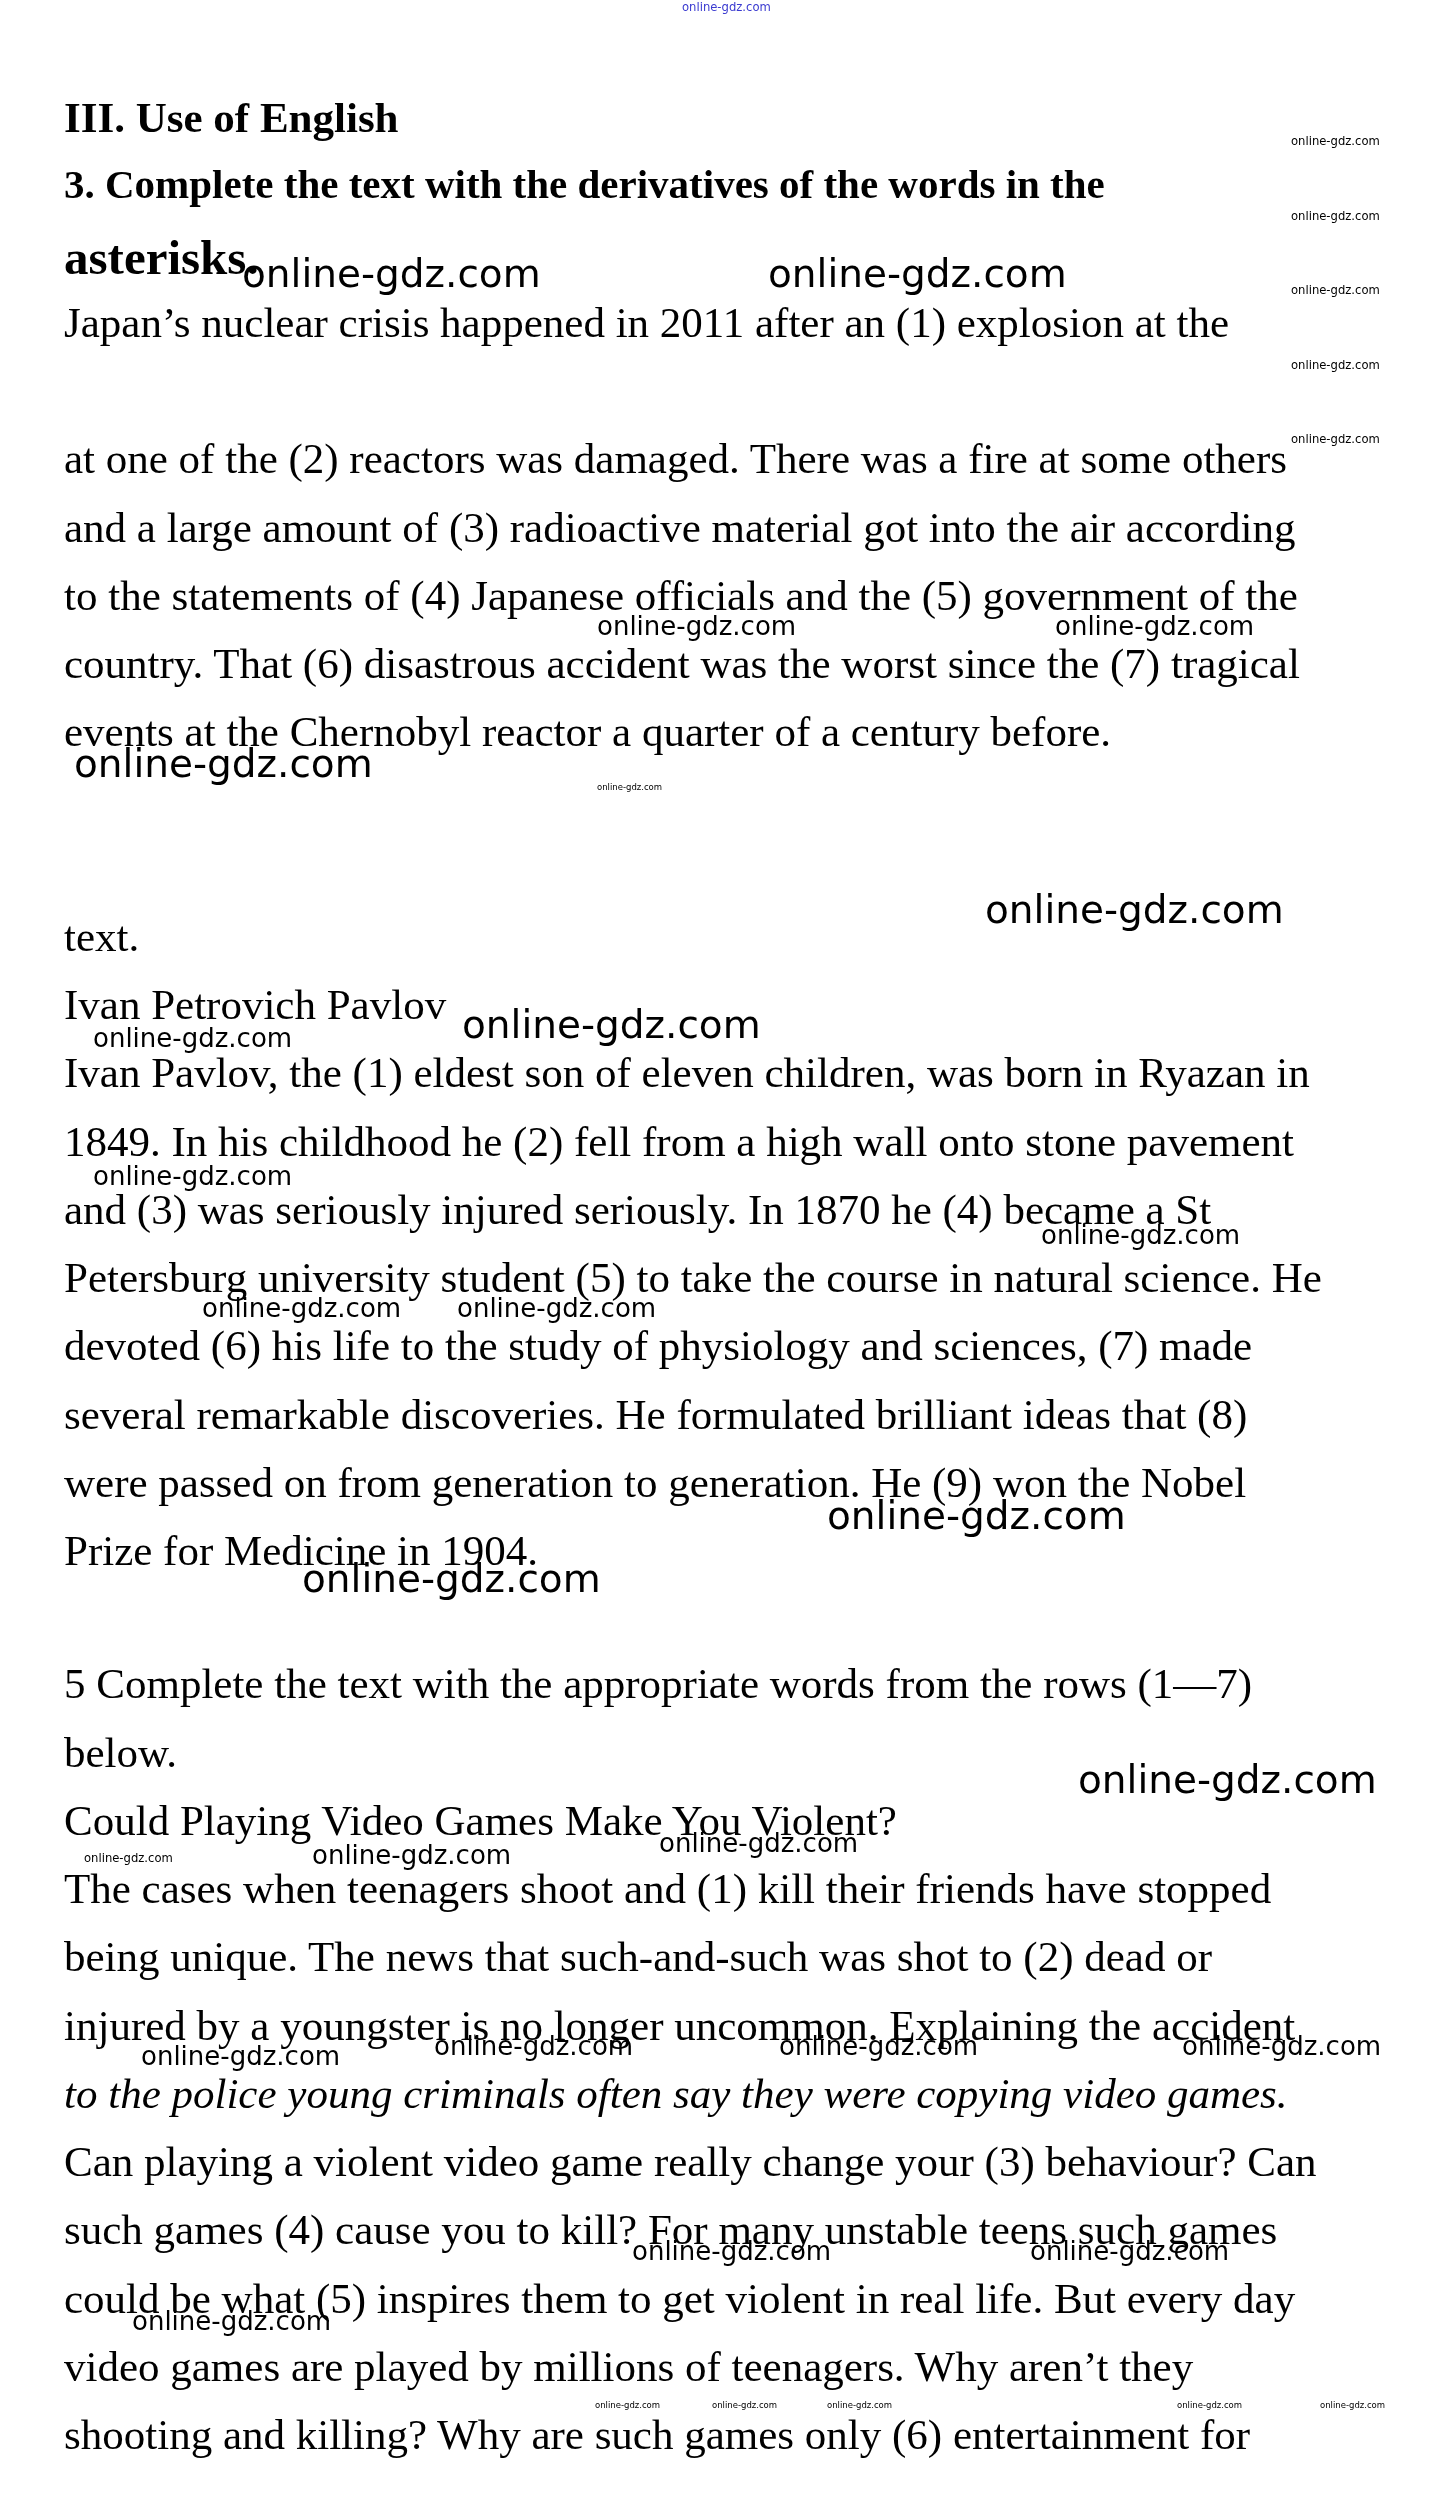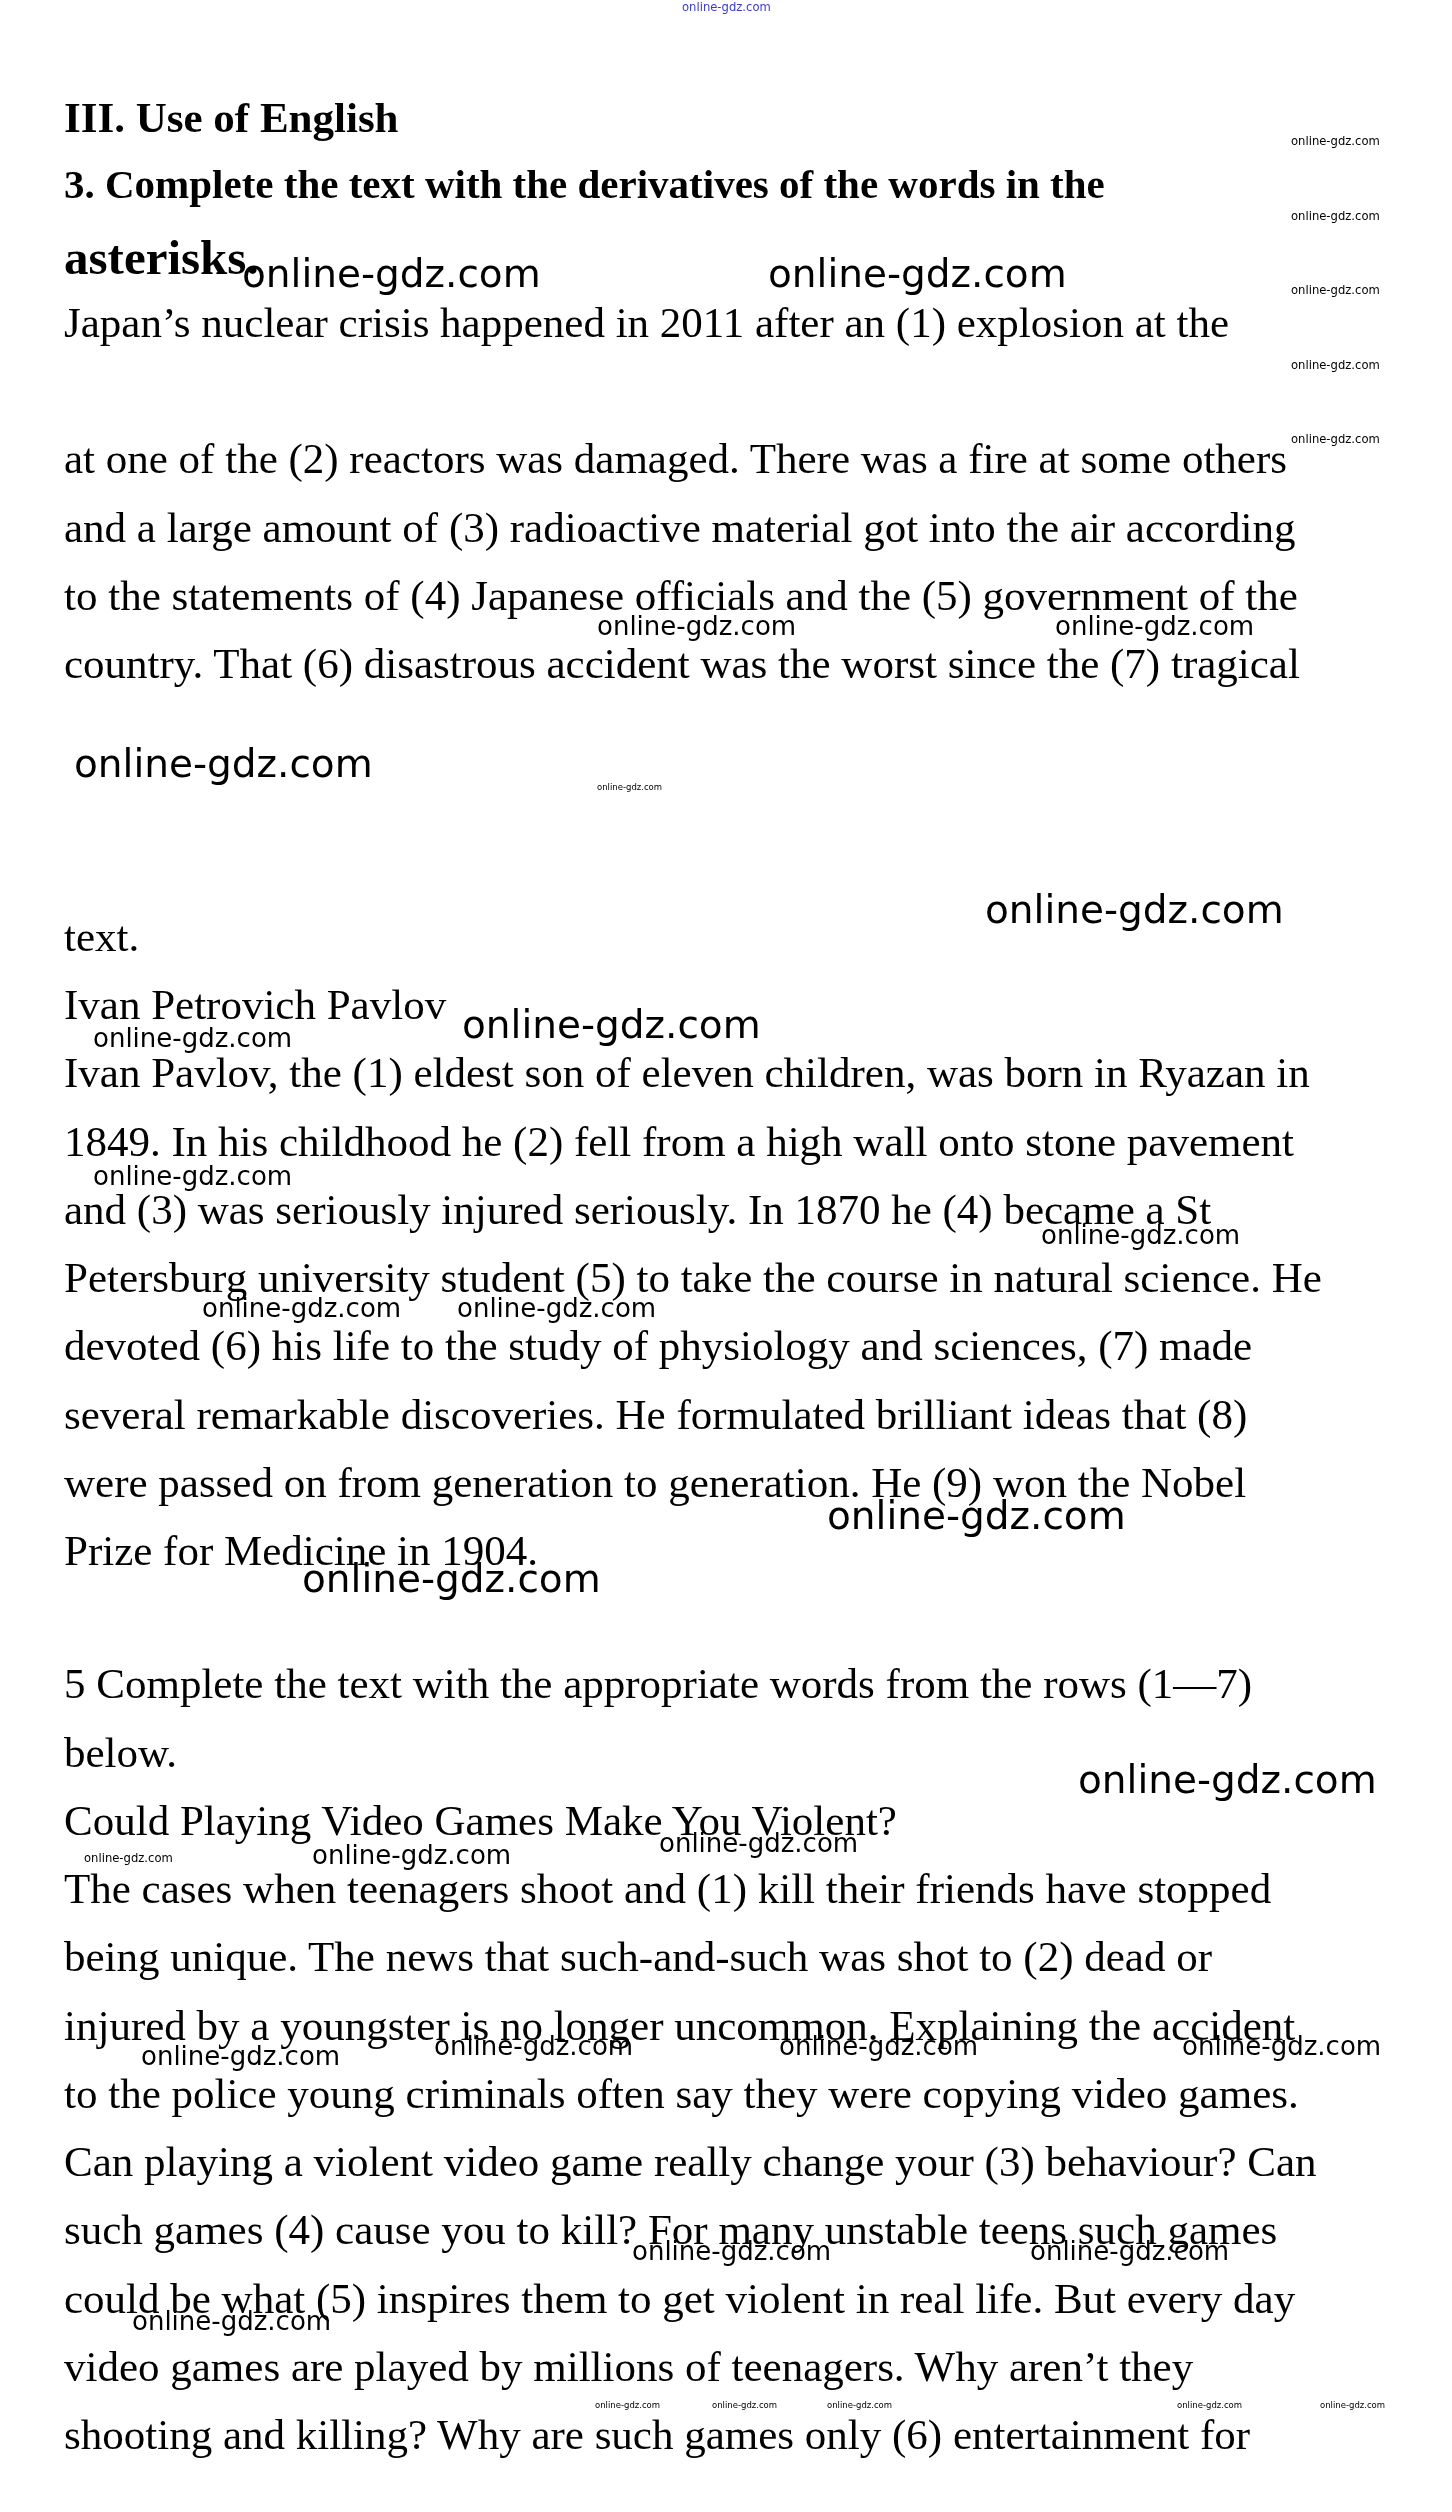--- a/index.html
+++ b/index.html
@@ -25,41 +25,42 @@
   <div class="line heading" style="top:96px; font-size:43px;">III. Use of English</div>
 
   <div class="line heading" style="top:164px; font-size:41px;">3. Complete the text with the derivatives of the words in the</div>
   <div class="line heading" style="top:233px; font-size:49px;">asterisks.</div>
 
   <div class="line" style="top:301px;">Japan’s nuclear crisis happened in 2011 after an (1) explosion at the</div>
   <div class="line" style="top:437px;">at one of the (2) reactors was damaged. There was a fire at some others</div>
   <div class="line" style="top:506px;">and a large amount of (3) radioactive material got into the air according</div>
   <div class="line" style="top:574px;">to the statements of (4) Japanese officials and the (5) government of the</div>
   <div class="line" style="top:642px;">country. That (6) disastrous accident was the worst since the (7) tragical</div>
+  <div class="line" style="top:710px;">events at the Chernobyl reactor a quarter of a century before.</div>
 
   <div class="line" style="top:915px;">text.</div>
   <div class="line" style="top:983px;">Ivan Petrovich Pavlov</div>
 
   <div class="line" style="top:1051px;">Ivan Pavlov, the (1) eldest son of eleven children, was born in Ryazan in</div>
   <div class="line" style="top:1120px;">1849. In his childhood he (2) fell from a high wall onto stone pavement</div>
   <div class="line" style="top:1188px;">and (3) was seriously injured seriously. In 1870 he (4) became a St</div>
   <div class="line" style="top:1256px;">Petersburg university student (5) to take the course in natural science. He</div>
   <div class="line" style="top:1324px;">devoted (6) his life to the study of physiology and sciences, (7) made</div>
   <div class="line" style="top:1393px;">several remarkable discoveries. He formulated brilliant ideas that (8)</div>
   <div class="line" style="top:1461px;">were passed on from generation to generation. He (9) won the Nobel</div>
   <div class="line" style="top:1529px;">Prize for Medicine in 1904.</div>
 
   <div class="line" style="top:1662px;text-align:right;">5 Complete the text with the appropriate words from the rows (1—7)</div>
   <div class="line" style="top:1731px;">below.</div>
   <div class="line" style="top:1799px;">Could Playing Video Games Make You Violent?</div>
 
   <div class="line" style="top:1867px;">The cases when teenagers shoot and (1) kill their friends have stopped</div>
   <div class="line" style="top:1935px;">being unique. The news that such-and-such was shot to (2) dead or</div>
   <div class="line" style="top:2004px;">injured by a youngster is no longer uncommon. Explaining the accident</div>
-  <div class="line" style="top:2072px;">to the police young criminals often say they were copying video games.</div>
+  <div class="line" style="top:2072px;font-style:italic;">to the police young criminals often say they were copying video games.</div>
   <div class="line" style="top:2140px;">Can playing a violent video game really change your (3) behaviour? Can</div>
   <div class="line" style="top:2208px;">such games (4) cause you to kill? For many unstable teens such games</div>
   <div class="line" style="top:2277px;">could be what (5) inspires them to get violent in real life. But every day</div>
   <div class="line" style="top:2345px;">video games are played by millions of teenagers. Why aren’t they</div>
   <div class="line" style="top:2413px;">shooting and killing? Why are such games only (6) entertainment for</div>
 
   <div class="wm wm-sm" style="left:1291px; top:136px;">online-gdz.com</div>
   <div class="wm wm-sm" style="left:1291px; top:211px;">online-gdz.com</div>
   <div class="wm wm-sm" style="left:1291px; top:285px;">online-gdz.com</div>
   <div class="wm wm-sm" style="left:1291px; top:360px;">online-gdz.com</div>

